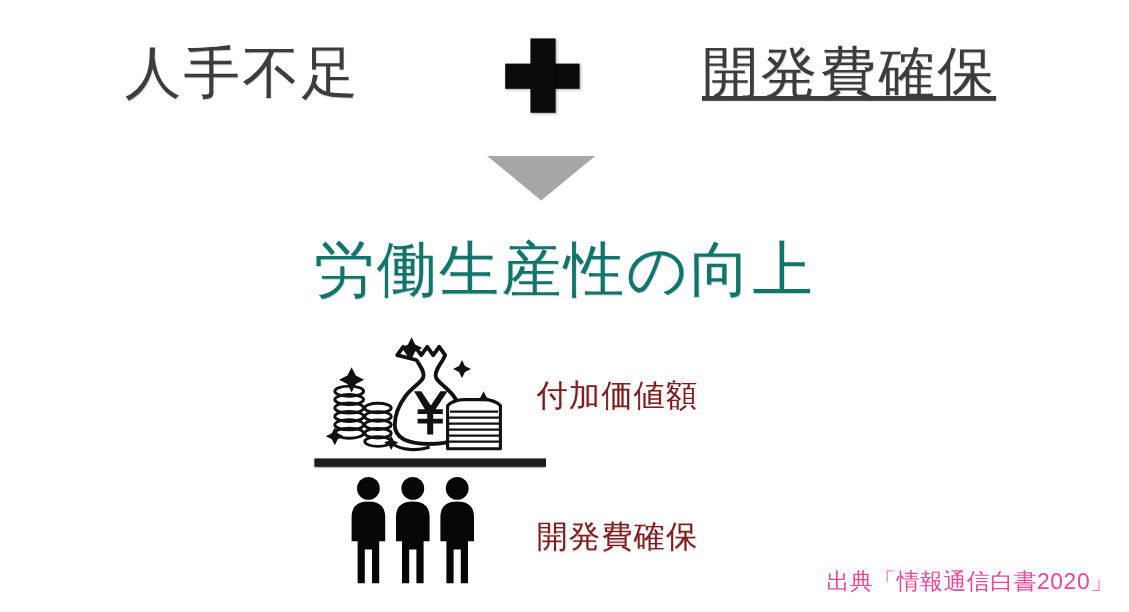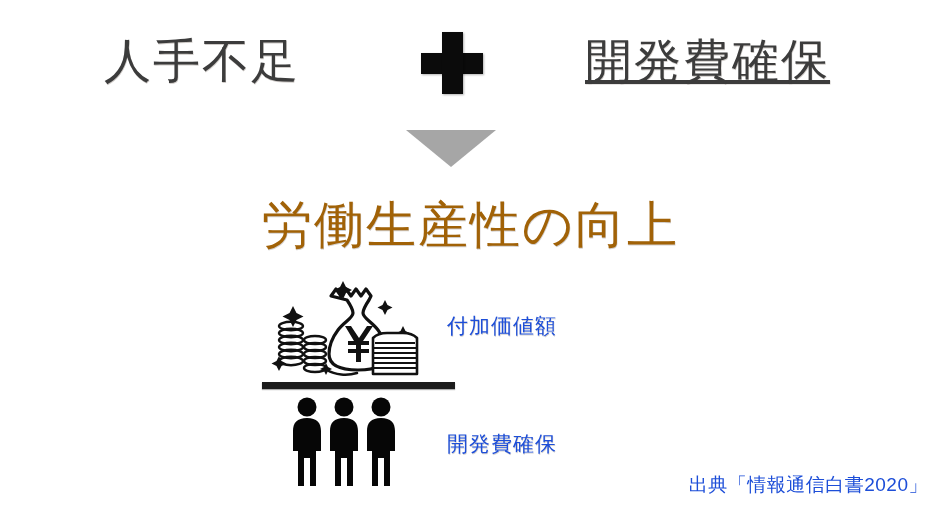--- a/index.html
+++ b/index.html
@@ -74,21 +74,21 @@
 
   
   .main-heading {
     position: absolute;
     left: 0;
     top: 192px;
     width: 941px;
     text-align: center;
     font-size: 50px;
     letter-spacing: 2px;
-    color: #a16207;
+    color: #0f766e;
     white-space: nowrap;
     text-shadow: 0.5px 0.5px 0 rgba(110,100,95,0.3);
   }
 
   
   .fraction {
     position: absolute;
     left: 255px;
     top: 272px;
     width: 420px;
@@ -112,36 +112,36 @@
   }
   .frac-denominator-icon {
     position: absolute;
     left: 34px;
     top: 124px;
     width: 112px;
     height: 92px;
   }
   .frac-label {
     position: absolute;
-    font-size: 21px;
+    font-size: 26px;
     letter-spacing: 1px;
-    color: #1d4ed8;
+    color: #7f1d1d;
     white-space: nowrap;
     text-shadow: 0.5px 0.5px 0 rgba(120,110,100,0.3);
   }
   .frac-label-top    { left: 192px; top: 40px; }
   .frac-label-bottom { left: 192px; top: 158px; }
 
   
   .source-note {
     position: absolute;
     right: 13px;
     bottom: 12px;
     font-size: 19px;
-    color: #1d4ed8;
+    color: #ec4899;
     white-space: nowrap;
     letter-spacing: 0.5px;
   }
 </style>
 </head>
 <body>
 
 <div id="slide">
 
   <div class="top-row">

